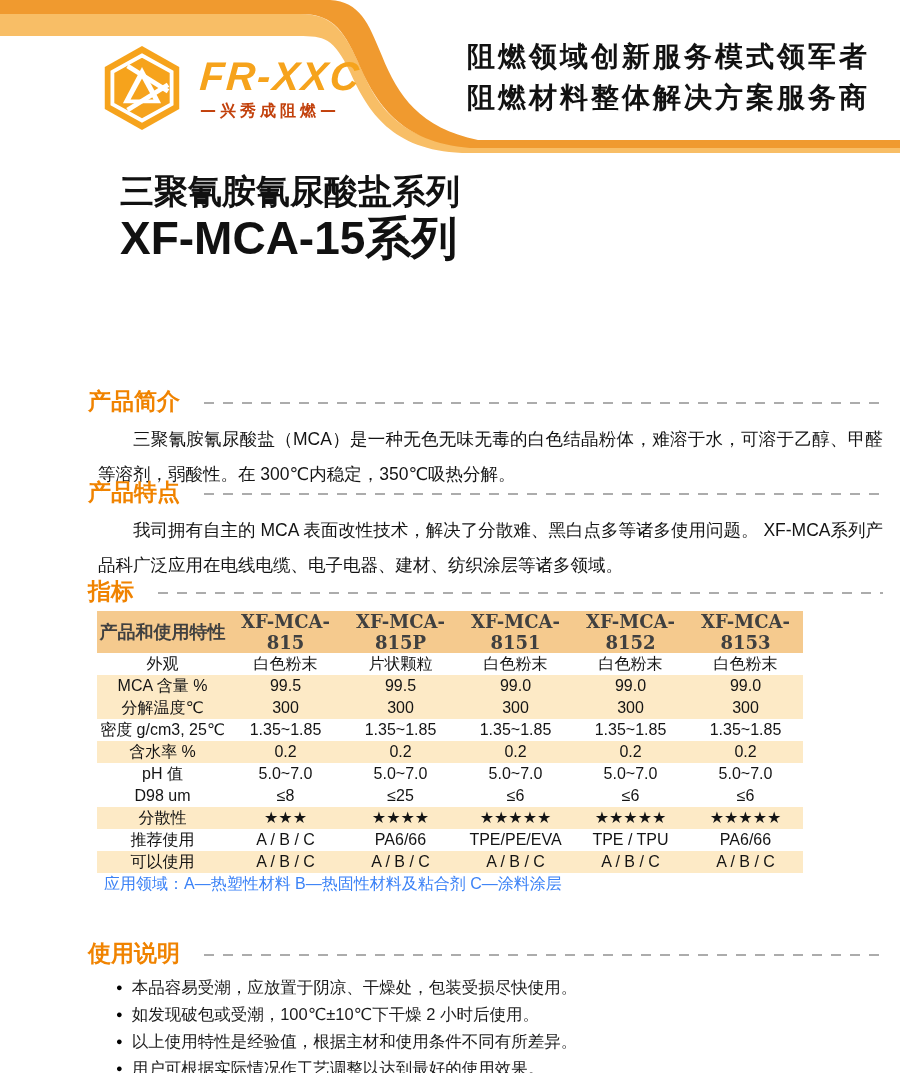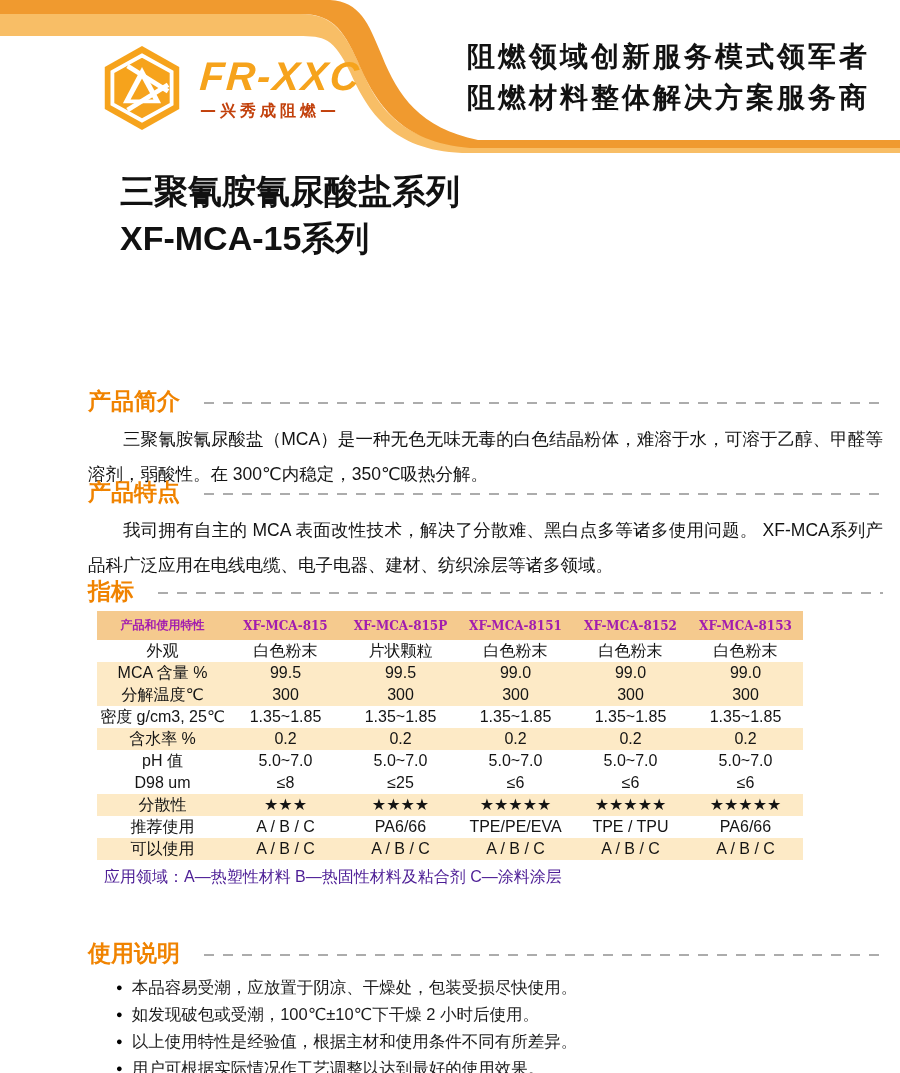--- a/index.html
+++ b/index.html
@@ -16,43 +16,43 @@
   .logo-texts { display:flex; flex-direction:column; padding-top:10px; }
   .logo-wordmark { font-size:40px; font-weight:900; color:#F6A31C; letter-spacing:2px; line-height:40px; font-style:italic; transform:skewX(-4deg); }
   .logo-tagline { margin-top:5px; font-size:16px; color:#c2410c; letter-spacing:4px; font-weight:700; font-family:"DejaVu Serif","Liberation Serif",serif; }
 
   
   .slogan { position:absolute; top:36px; right:30px; text-align:right; font-weight:800; font-size:28px; line-height:41px; letter-spacing:3px; color:#111; }
 
   
   .doc-title { position:absolute; top:168px; left:120px; font-weight:800; color:#111; }
   .doc-title .t1 { font-size:34px; line-height:47px; }
-  .doc-title .t2 { font-size:34px; line-height:47px; }
+  .doc-title .t2 { font-size:46px; line-height:47px; }
 
   
   .section { position:absolute; left:88px; width:795px; }
   #sec-intro    { top:388px; }
   #sec-features { top:479px; }
   #sec-specs    { top:578px; }
   #sec-usage    { top:940px; }
 
   .sec-head { display:flex; align-items:center; }
   .sec-head h2 { font-family:"DejaVu Serif","Liberation Serif",serif; font-size:23px; font-weight:700; color:#F08300; white-space:nowrap; line-height:26px; }
   .sec-dash { flex:1; height:2px; margin-left:24px; margin-top:4px;
               background:repeating-linear-gradient(90deg,#ACACAC 0 10px,transparent 10px 19px); }
 
-  .body-text { margin-top:8px; font-size:17.5px; line-height:35px; text-indent:2em; color:#141414; text-align:justify; }
+  .body-text { margin-top:8px; font-size:17.5px; line-height:35px; text-indent:2em; color:#141414; text-align:justify;margin-left:10px; }
 
   
   .specs-table { width:706px; margin:7px 0 0 9px; border-collapse:collapse; text-align:center; table-layout:fixed; }
-  .specs-table th { background:#F5CA8E; font-family:"DejaVu Serif","Liberation Serif",serif; font-size:12px; font-weight:700; color:#a21caf; height:29px; }
+  .specs-table th { background:#F5CA8E; font-family:"DejaVu Serif","Liberation Serif",serif; font-size:18px; font-weight:700; color:#404040; height:29px; }
   .specs-table td { font-size:16px; height:22px; line-height:1.2; color:#141414; padding:0 2px; }
   .specs-table tr.alt td { background:#FDEAC6; }
   .specs-table .label-col { width:131px; }
-  .footnote { margin:7px 0 0 16px; font-size:16px; color:#4c1d95; }
+  .footnote { margin:1px 0 0 16px; font-size:16px; color:#3b82f6; }
 
   
   .usage-list { list-style:none; margin-top:12px; }
   .usage-list li { display:flex; align-items:flex-start; margin:0 0 9px 28px; font-size:16.5px; line-height:18px; }
   .usage-list .dot { font-size:11px; line-height:18px; margin-right:9px; color:#000; }
 </style>
 </head>
 <body>
 
 <div class="page">

